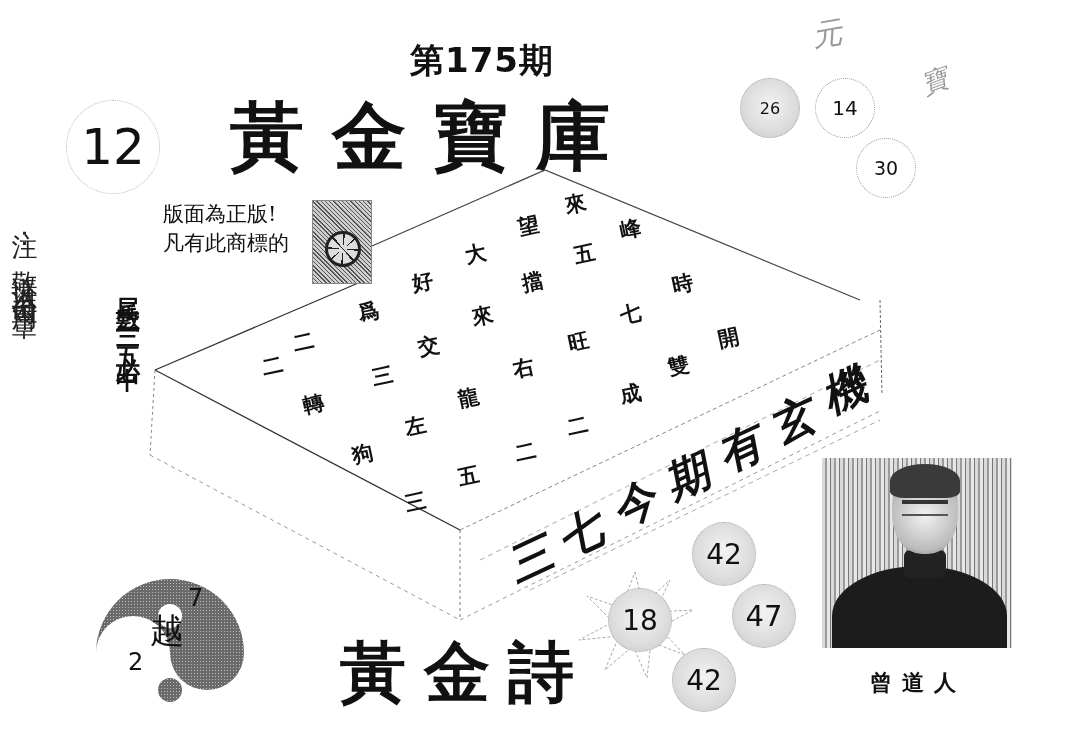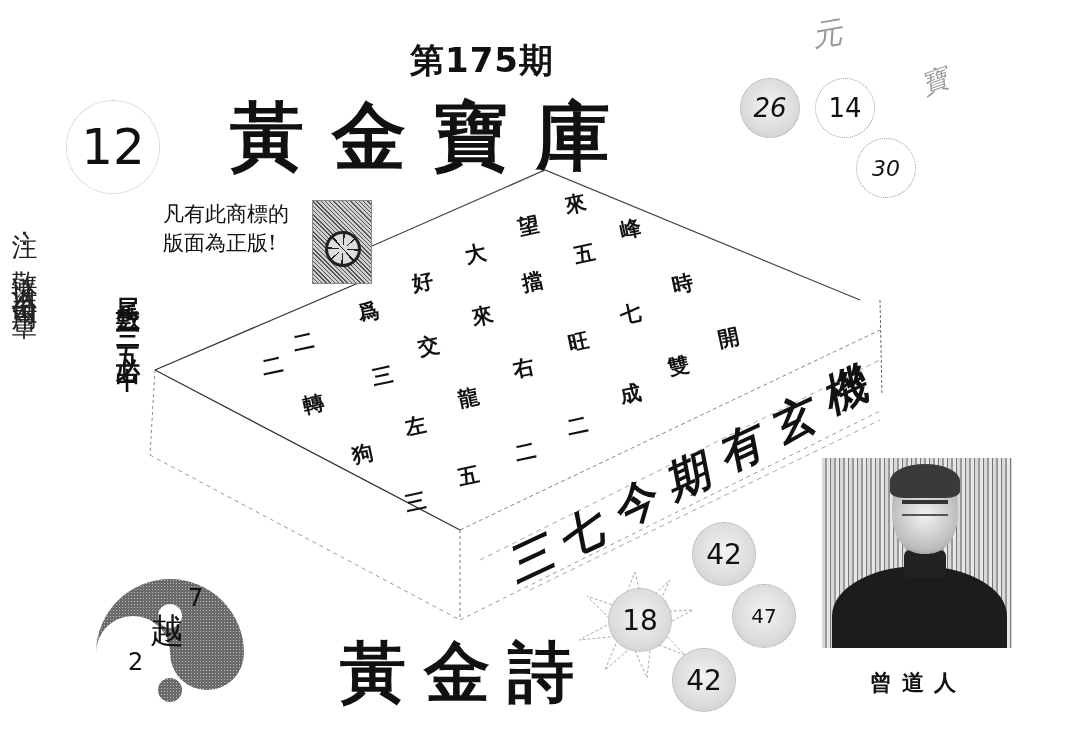--- a/index.html
+++ b/index.html
@@ -100,27 +100,27 @@
 
 <div class="abs stamp" style="left:812px; top:14px; transform:rotate(-10deg);">元</div>
 <div class="abs stamp" style="left:922px; top:64px; transform:rotate(-20deg); font-size:26px;">寶</div>
 
 <div class="abs circle-num ball-dotted" style="left:66px; top:100px; width:92px; height:92px; font-size:50px; border-color:#bbb;">
   <span>12</span>
 </div>
 
 <div class="abs main-title">黃金寶庫</div>
 
-<div class="abs circle-num ball-shaded" style="left:740px; top:78px; width:58px; height:58px; font-size:26px;font-style:italic;">
+<div class="abs circle-num ball-shaded" style="left:740px; top:78px; width:58px; height:58px; font-size:16px;">
   <span>26</span>
 </div>
-<div class="abs circle-num ball-dotted" style="left:815px; top:78px; width:58px; height:58px; font-size:26px;">
+<div class="abs circle-num ball-dotted" style="left:815px; top:78px; width:58px; height:58px; font-size:20px;">
   <span>14</span>
 </div>
-<div class="abs circle-num ball-dotted" style="left:856px; top:138px; width:58px; height:58px; font-size:22px;font-style:italic;">
+<div class="abs circle-num ball-dotted" style="left:856px; top:138px; width:58px; height:58px; font-size:19px;">
   <span>30</span>
 </div>
 
 <svg class="abs box" width="1080" height="730">
 
   <polyline points="155,370 370,278" fill="none" stroke="#333" stroke-width="1.3"></polyline>
   <polyline points="372,246 545,170 860,300" fill="none" stroke="#444" stroke-width="1.2"></polyline>
   <polyline points="880,300 882,395" fill="none" stroke="#666" stroke-width="1" stroke-dasharray="3,2"></polyline>
   <polyline points="155,370 460,530" fill="none" stroke="#333" stroke-width="1.3"></polyline>
   <polyline points="460,530 880,330" fill="none" stroke="#888" stroke-width="1" stroke-dasharray="4,3"></polyline>
@@ -128,22 +128,22 @@
   <polyline points="155,370 150,455" fill="none" stroke="#888" stroke-width="1" stroke-dasharray="3,3"></polyline>
   <polyline points="150,455 460,620" fill="none" stroke="#999" stroke-width="1" stroke-dasharray="4,4"></polyline>
   <polyline points="460,530 460,620" fill="none" stroke="#777" stroke-width="1" stroke-dasharray="3,3"></polyline>
   <polyline points="460,620 882,410" fill="none" stroke="#999" stroke-width="1" stroke-dasharray="4,4"></polyline>
 
   <polyline points="480,560 880,360" fill="none" stroke="#aaa" stroke-width="1" stroke-dasharray="5,4"></polyline>
   <polyline points="530,590 880,420" fill="none" stroke="#aaa" stroke-width="1" stroke-dasharray="5,4"></polyline>
 </svg>
 
 <div class="abs notice">
+  <div>版面為正版!</div>
   <div>凡有此商標的</div>
-  <div>版面為正版!</div>
 </div>
 <div class="abs trademark">
     <div class="wheel"></div>
   </div>
 
 <div class="abs vert left-note">注：敬请认准公司用章</div>
 
 <div class="abs vert tail-note">尾數二三一五必中</div>
 
 <div>
@@ -212,21 +212,21 @@
 <svg class="abs" style="left:575px; top:570px;" width="120" height="110">
   <polygon points="60,2 68,35 95,10 80,42 118,40 84,58 110,85 76,72 72,108 58,76 30,100 44,66 4,70 38,52 12,26 46,38" fill="none" stroke="#aaa" stroke-width="1" stroke-dasharray="3,2"></polygon>
 </svg>
 
 <div class="abs circle-num ball-shaded" style="left:692px; top:522px; width:62px; height:62px; font-size:28px;">
   <span>42</span>
 </div>
 <div class="abs circle-num ball-shaded" style="left:608px; top:588px; width:62px; height:62px; font-size:28px;">
   <span>18</span>
 </div>
-<div class="abs circle-num ball-shaded" style="left:732px; top:584px; width:62px; height:62px; font-size:20px;">
+<div class="abs circle-num ball-shaded" style="left:732px; top:584px; width:62px; height:62px; font-size:29px;">
   <span>47</span>
 </div>
 <div class="abs circle-num ball-shaded" style="left:672px; top:648px; width:62px; height:62px; font-size:28px;">
   <span>42</span>
 </div>
 
 <div class="abs poem-title">黃金詩</div>
 
 <div class="abs photo">
   <div class="body"></div>

